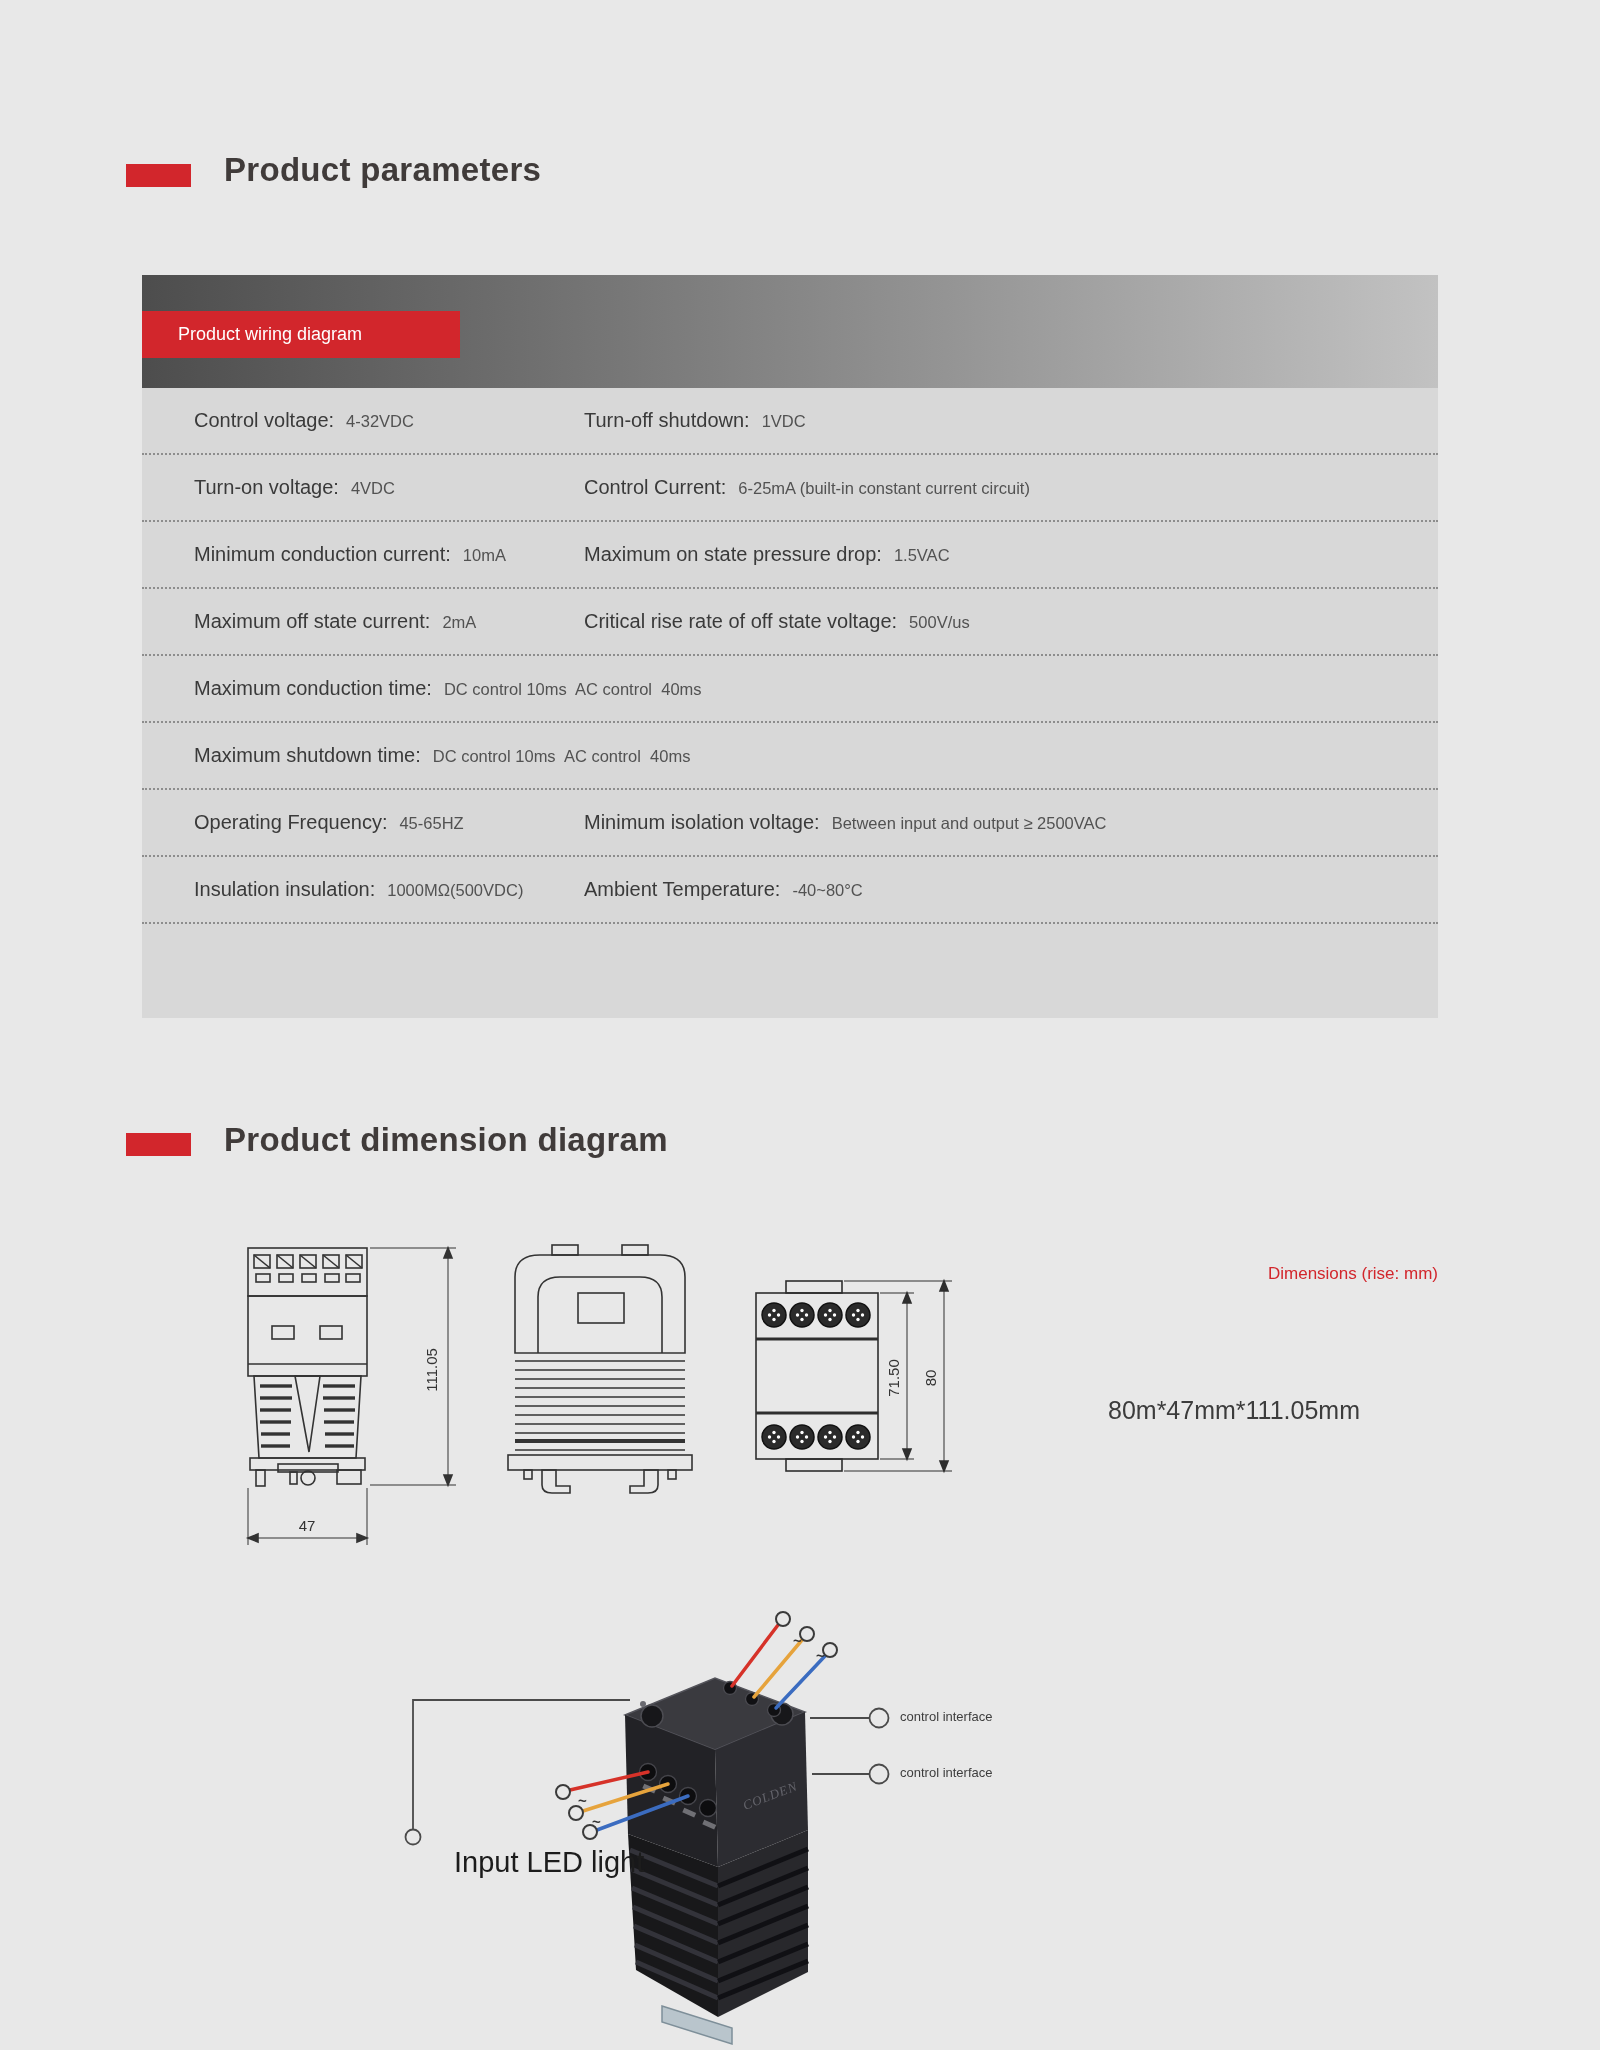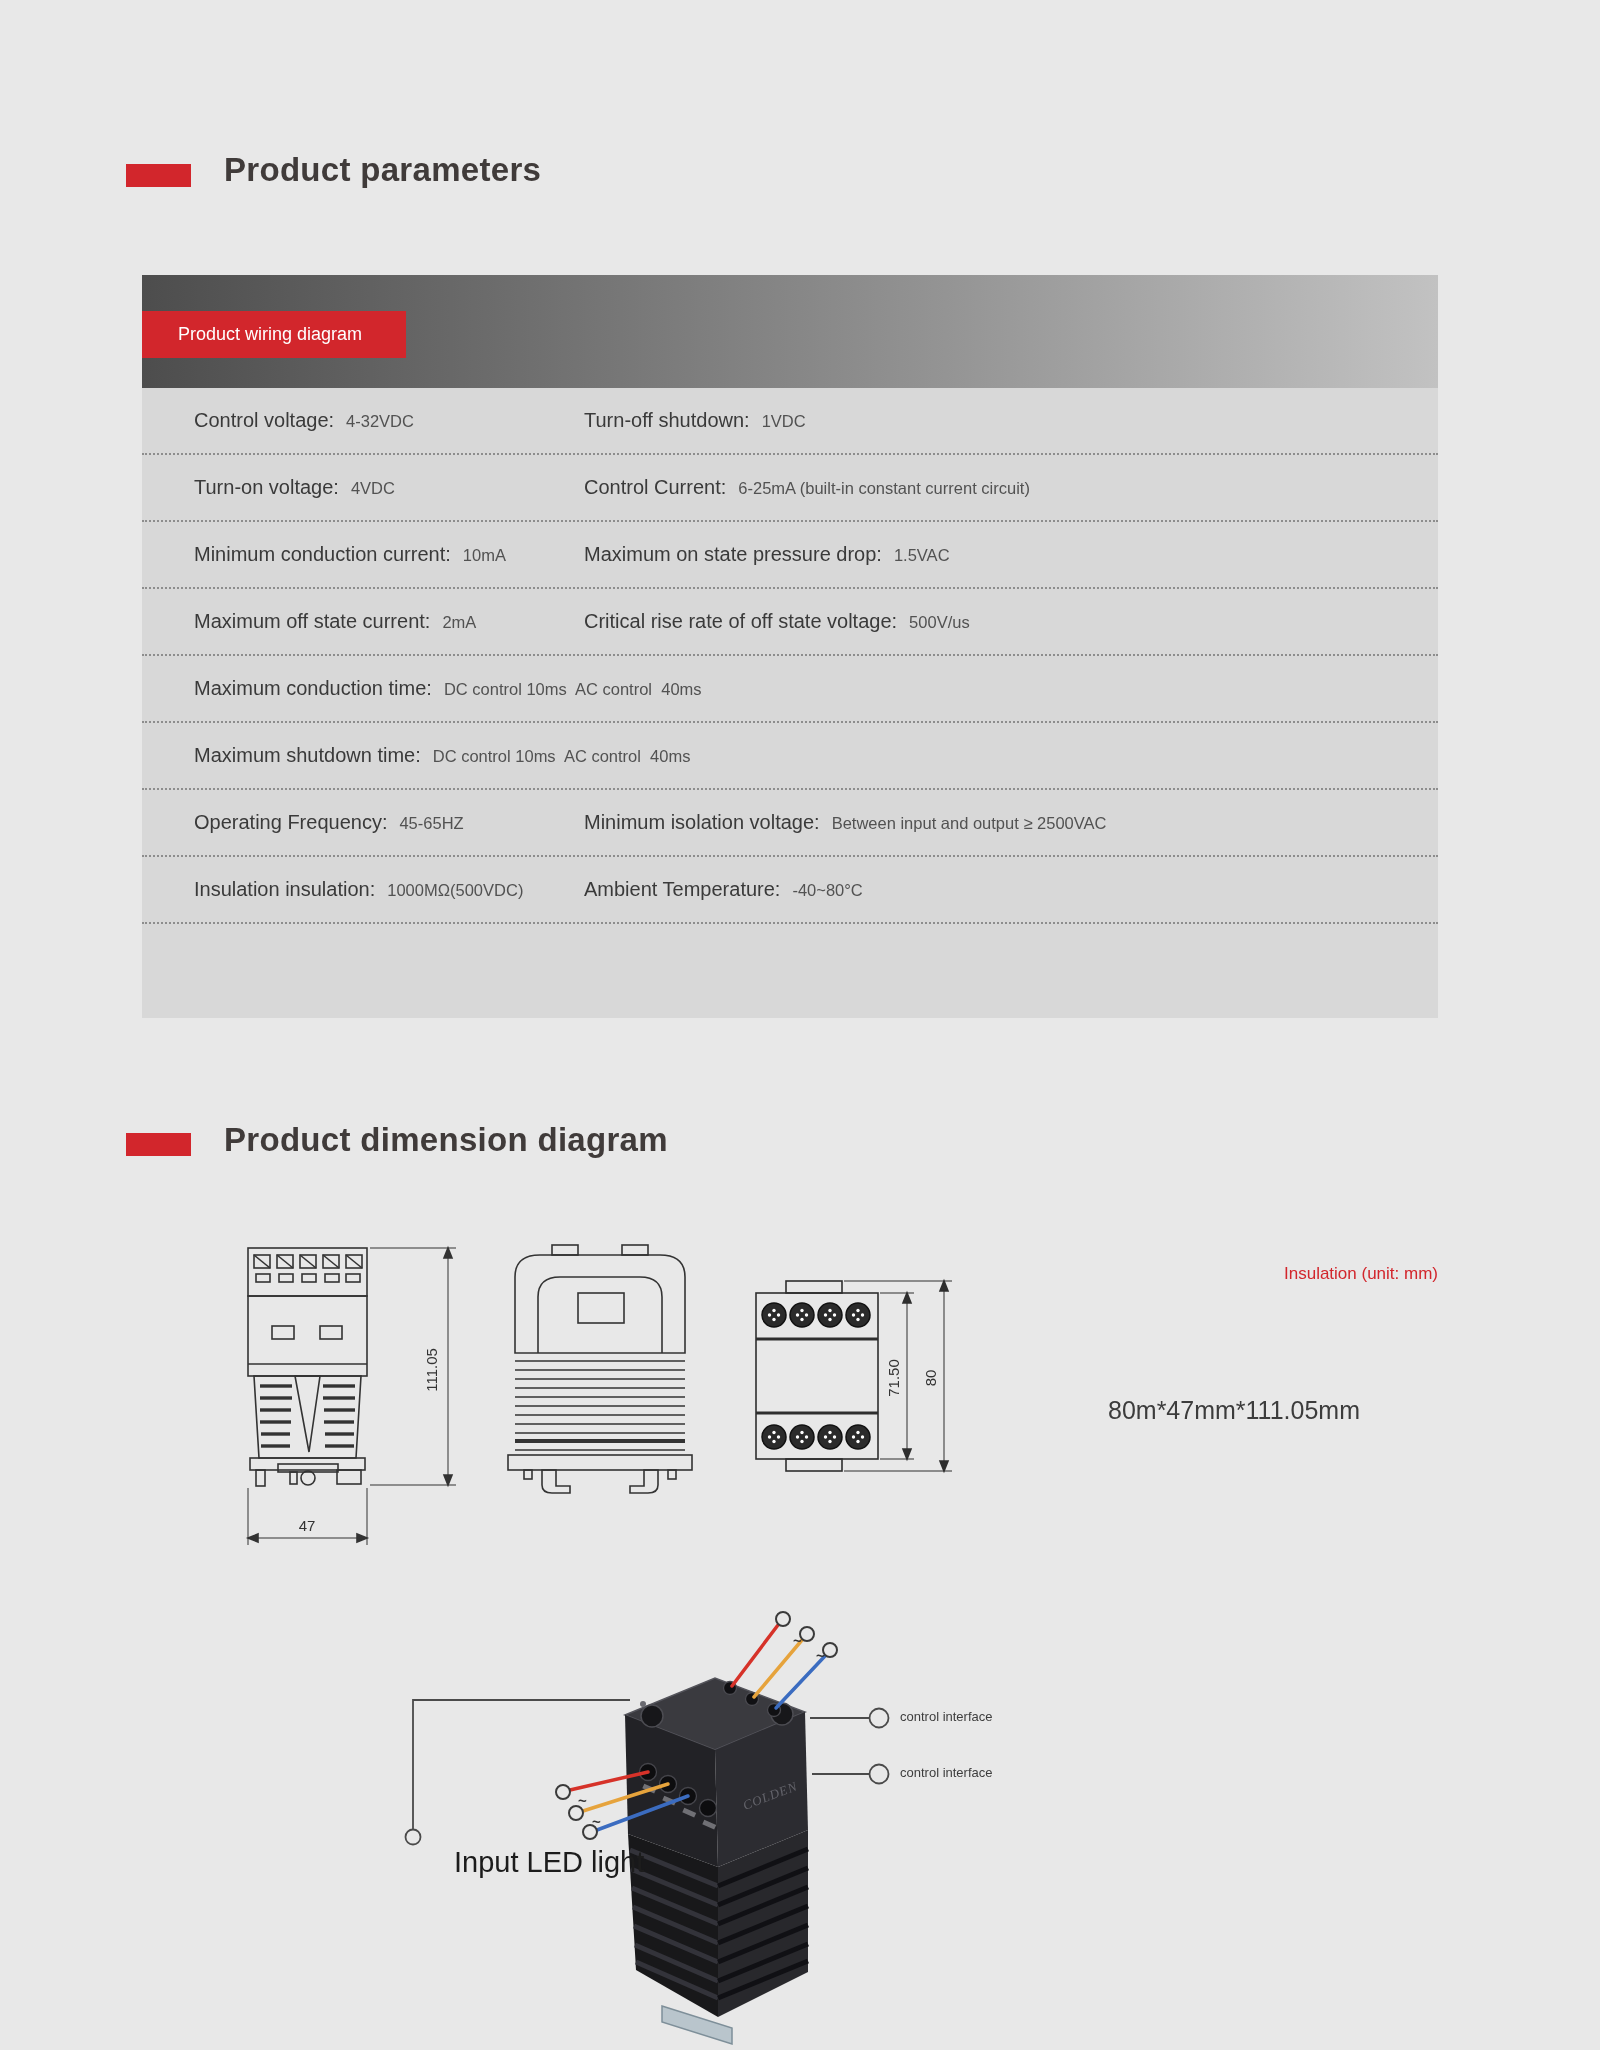--- a/index.html
+++ b/index.html
@@ -7,21 +7,21 @@
         font-family:"Liberation Sans",sans-serif;overflow:hidden;}
 
   
   .red-chip{position:absolute;width:65px;height:23px;background:#d2262c;}
   .sec-title{position:absolute;font-size:33px;font-weight:bold;color:#403b3a;letter-spacing:.3px;}
 
   
   .param-table{position:absolute;left:142px;top:275px;width:1296px;height:743px;background:#d8d8d8;}
   .table-band{position:absolute;left:0;top:0;width:100%;height:113px;
               background:linear-gradient(90deg,#4d4d4d 0%,#6f6f6f 30%,#949494 62%,#c2c2c2 100%);}
-  .band-tab{position:absolute;left:0;top:36px;width:264px;height:47px;background:#d2262c;
+  .band-tab{position:absolute;left:0;top:36px;width:318px;height:47px;background:#d2262c;
             color:#ffffff;font-size:18px;line-height:47px;padding-left:36px;box-sizing:border-box;}
   .rows{position:absolute;left:0;top:113px;width:100%;}
   .row{display:flex;align-items:center;height:67px;padding:0 18px 0 52px;box-sizing:border-box;
        border-bottom:2px dotted #8d8d8d;}
   .cell{display:flex;align-items:baseline;min-width:0;}
   .c1{flex:0 0 390px;}
   .c2{flex:1;}
   .full{flex:1;}
   .lbl{font-size:20px;color:#3a3a3a;}
   .val{font-size:16.5px;color:#525252;margin-left:12px;white-space:pre;}
@@ -135,21 +135,21 @@
           <span class="val">-40~80°C</span>
         </div>
       </div>
 
     </div>
   </div>
 
   <div class="red-chip" style="left:126px;top:1133px;"></div>
   <div class="sec-title" style="left:224px;top:1121px;">Product dimension diagram</div>
 
-  <div class="dim-note">Insulation (unit: mm)</div>
+  <div class="dim-note">Dimensions (rise: mm)</div>
   <div class="dim-size">80m*47mm*111.05mm</div>
 
   <svg class="drawing" style="left:240px;top:1240px;" width="250" height="320" viewBox="0 0 250 320">
     <g stroke="#333" fill="none" stroke-width="1.6">
 
       <rect x="8" y="8" width="119" height="48"></rect>
       <rect x="14" y="15" width="16" height="13"></rect>
         <line x1="14" y1="15" x2="30" y2="28"></line>
       <rect x="37" y="15" width="16" height="13"></rect>
         <line x1="37" y1="15" x2="53" y2="28"></line>

